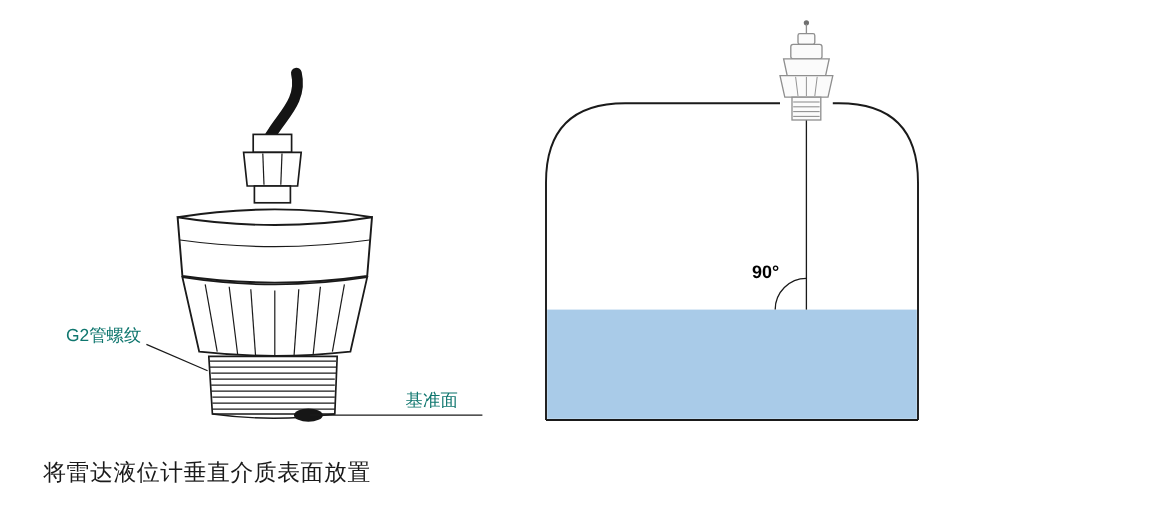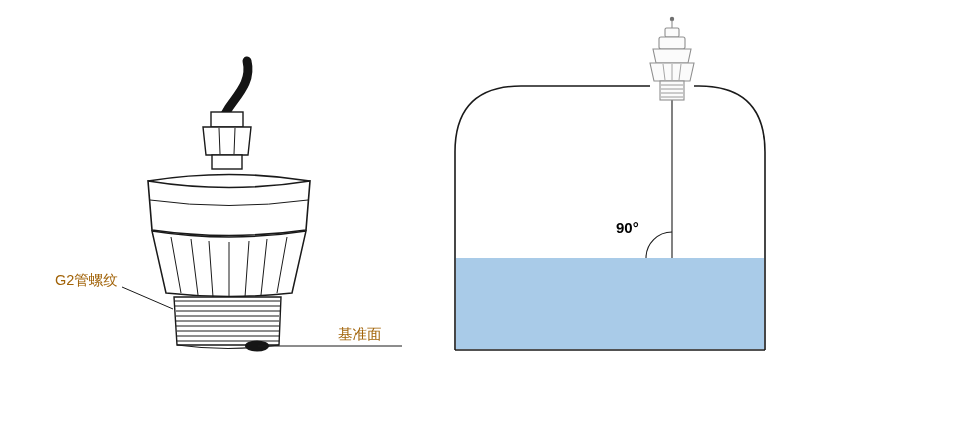--- a/index.html
+++ b/index.html
@@ -7,27 +7,27 @@
   .canvas {
     position:relative;
     width:960px; height:426px;
     background:#ffffff;
     overflow:hidden;
     font-family:"Liberation Sans", sans-serif;
   }
   .canvas svg { position:absolute; left:0; top:0; }
   .label {
     position:absolute;
-    color:#a16207;
+    color:#0f766e;
     white-space:nowrap;
     line-height:1.1;
   }
   .label-g2    { left:55px;  top:273px; font-size:14.5px; }
   .label-datum { left:338px; top:327px; font-size:14.5px; }
-  .label-angle { left:616px; top:220px; width:44px; text-align:left;
+  .label-angle { left:616px; top:220px; width:44px; text-align:center;
                  font-weight:bold; font-size:15px; color:#000000; }
   .caption {
     position:absolute;
     left:36px; top:381px;
     font-size:19px;
     color:#1a1a1a;
     letter-spacing:0.5px;
   }
 </style>
 </head>
@@ -114,13 +114,14 @@
       </g>
     </g>
   </svg>
 
   <span class="label label-g2">G2管螺纹</span>
 
   <span class="label label-datum">基准面</span>
 
   <span class="label label-angle">90°</span>
 
+  <div class="caption">将雷达液位计垂直介质表面放置</div>
 </div>
 
 </body></html>

